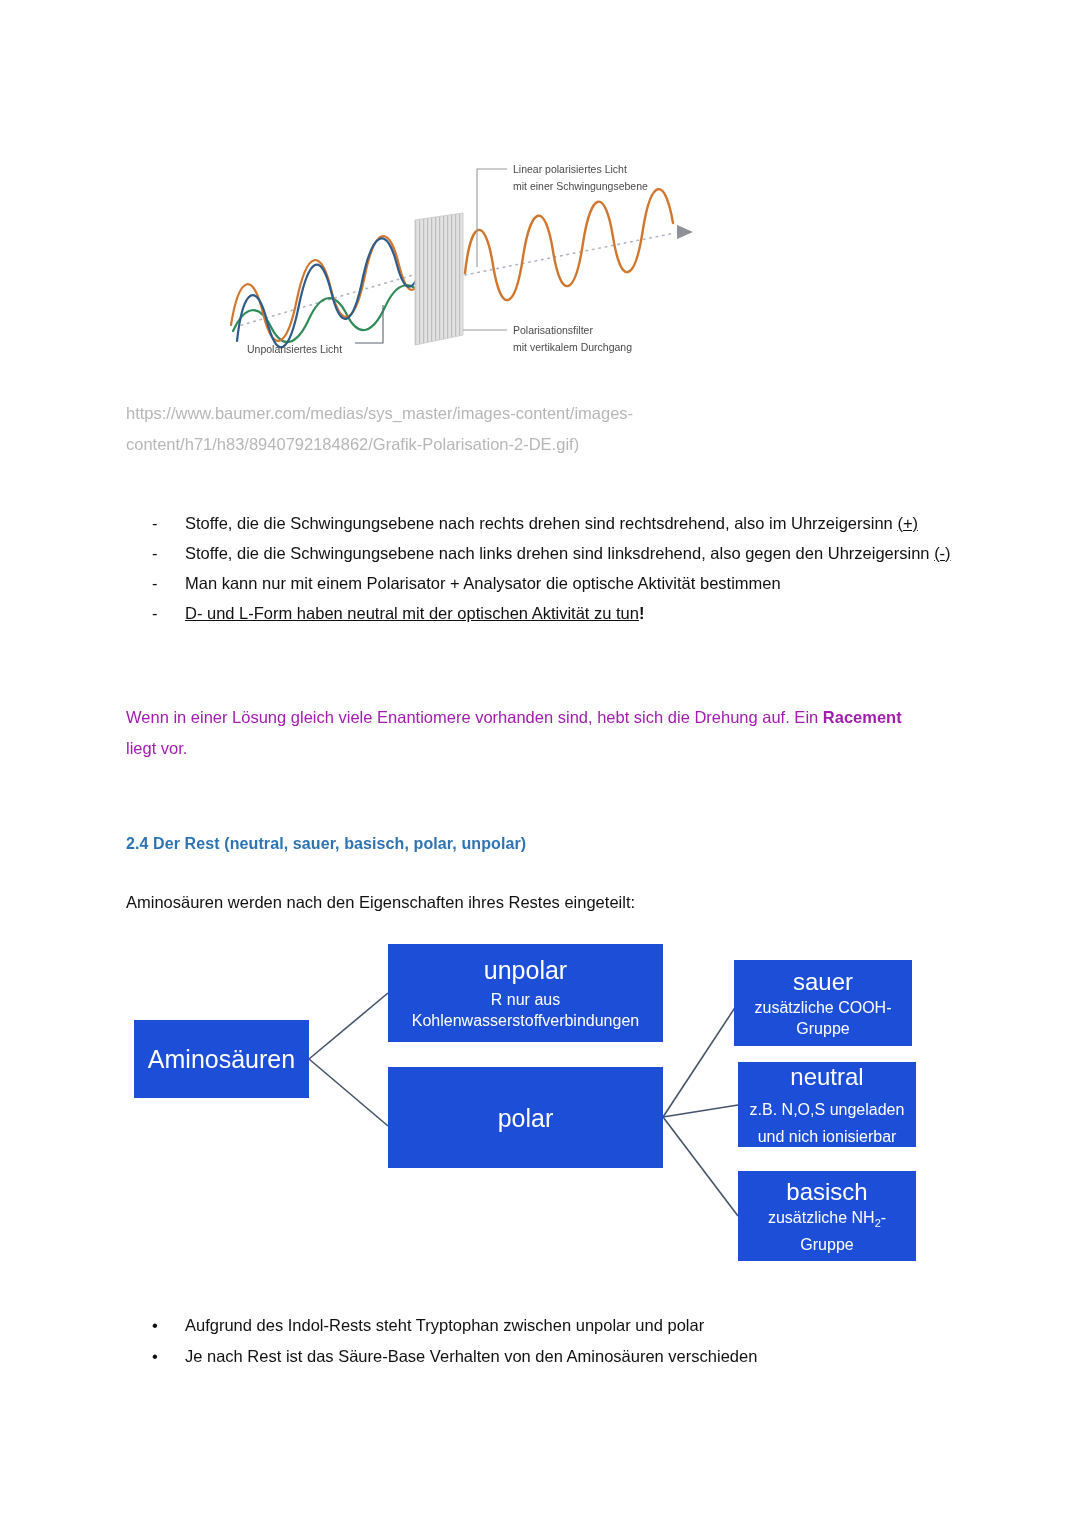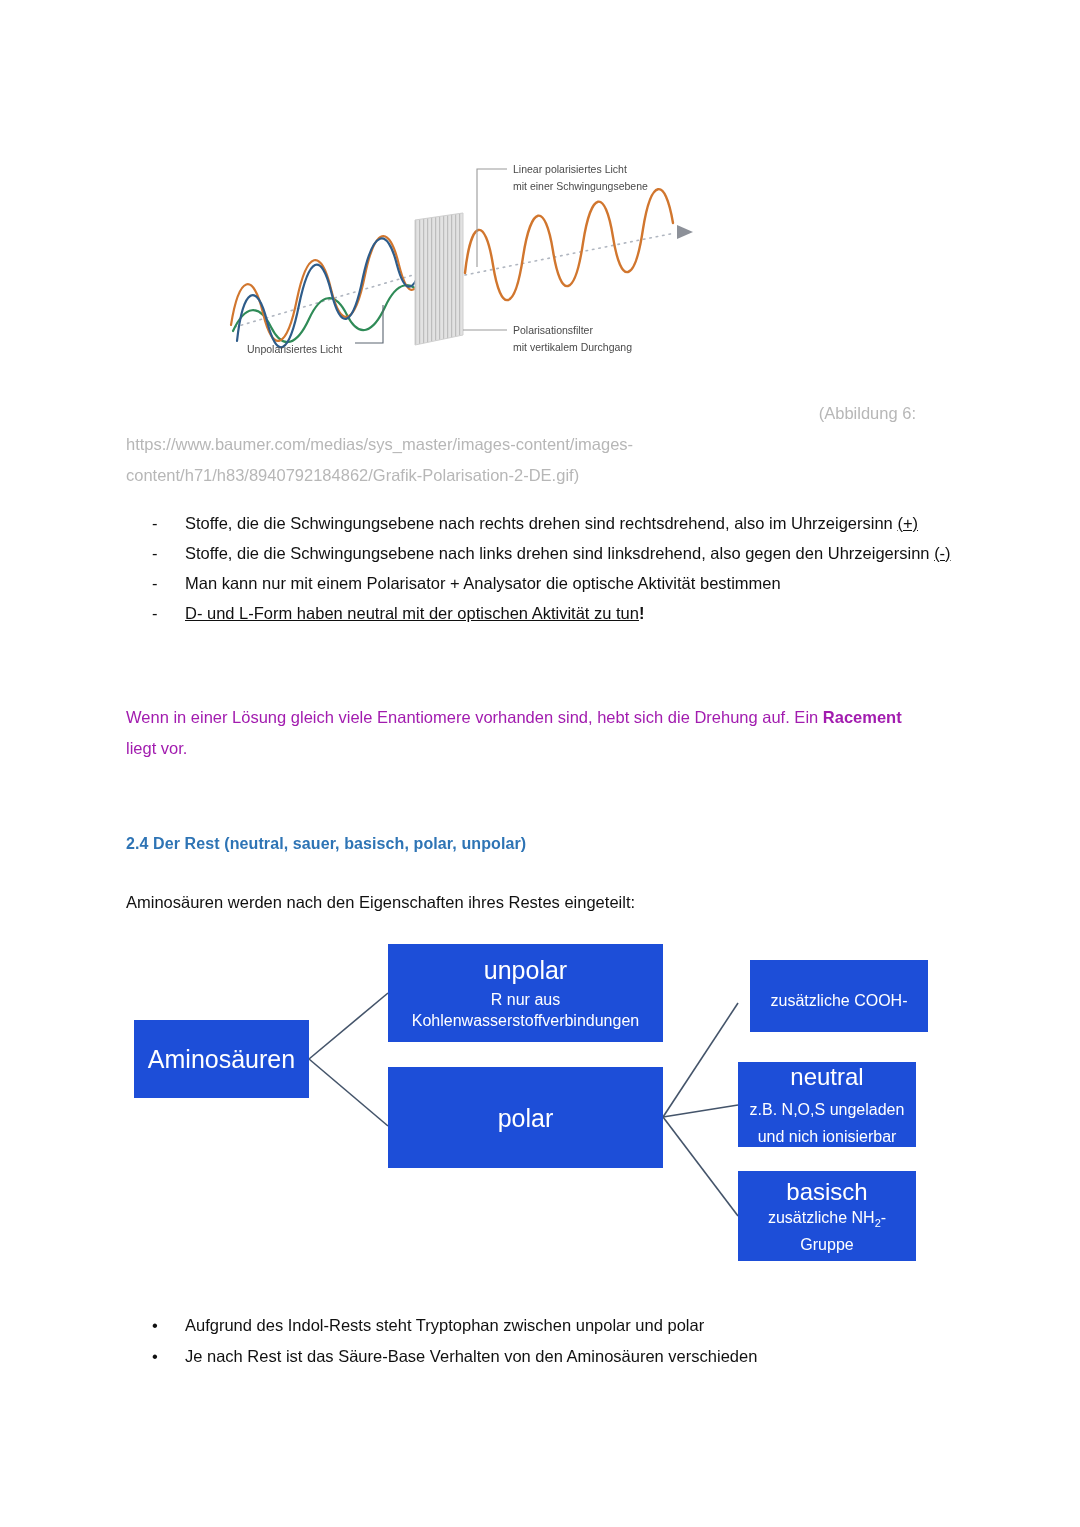--- a/index.html
+++ b/index.html
@@ -154,22 +154,22 @@
     width: 275px; height: 98px;
   }
   #box-unpolar .t-main { margin-bottom: 4px; }
 
   #box-polar {
     left: 262px; top: 131px;
     width: 275px; height: 101px;
   }
 
   #box-sauer {
-    left: 624px; top: 24px;
-    width: 178px; height: 72px; gap: 28px;
+    left: 608px; top: 24px;
+    width: 178px; height: 86px;
   }
   #box-sauer .t-main { font-size: 24px; }
 
   #box-neutral {
     left: 612px; top: 126px;
     width: 178px; height: 85px; justify-content: space-between;
   }
   #box-neutral .t-main { font-size: 24px; }
 
   #box-basisch {
@@ -250,21 +250,20 @@
     <path fill="none" stroke="#9a9a9a" stroke-width="1.1" d="M248,185 L292,185"></path>
     <text class="fig-label" x="298" y="189">Polarisationsfilter</text>
     <text class="fig-label" x="298" y="206">mit vertikalem Durchgang</text>
 
     <path fill="none" stroke="#5a6470" stroke-width="1.1" d="M168,160 L168,198 L140,198"></path>
     <text class="fig-label" x="32" y="208">Unpolarisiertes Licht</text>
   </svg>
 </div>
 
 <div id="figure-caption">
-  <span class="cap-line-1">(Abbildung 6:</span>
   <span class="cap-line-2">https://www.baumer.com/medias/sys_master/images-content/images-</span>
   <span class="cap-line-3">content/h71/h83/8940792184862/Grafik-Polarisation-2-DE.gif)</span>
 </div>
 
 <div id="dash-list">
 
   <div class="dash-item">
     <span class="dash-marker">-</span>
     <span class="dash-text"><span>Stoffe, die die Schwingungsebene nach rechts drehen sind rechtsdrehend, also im Uhrzeigersinn </span><span class="u">(+)</span></span>
   </div>

